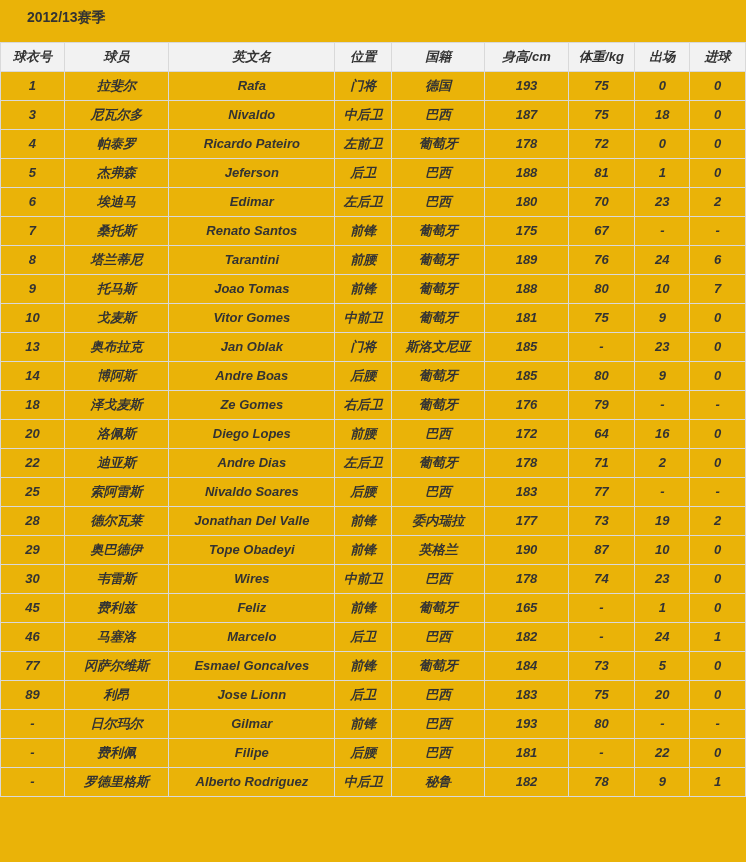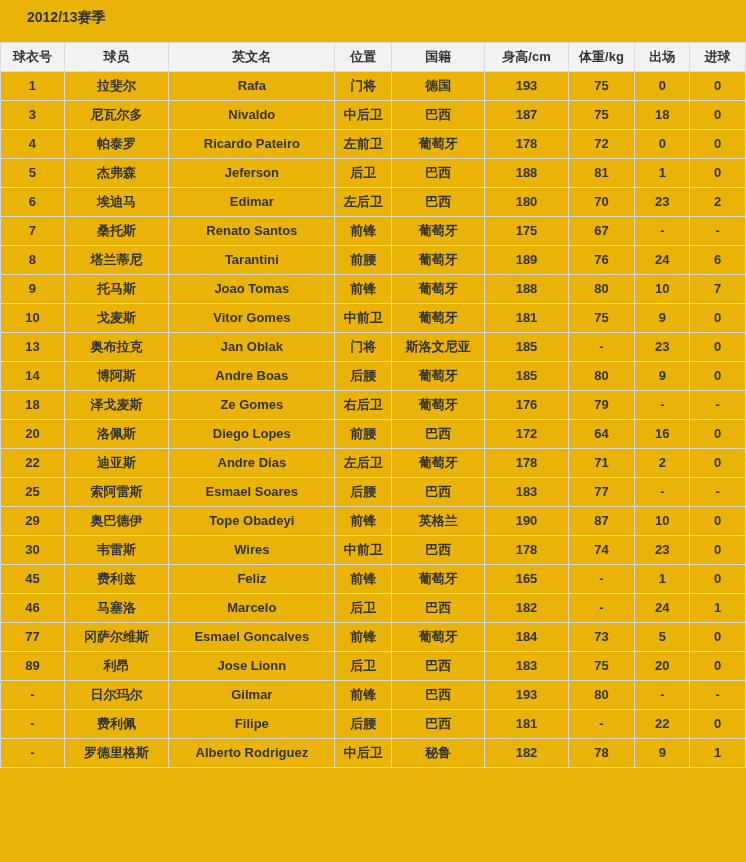--- a/index.html
+++ b/index.html
@@ -20,20 +20,21 @@
     font-size: 14px;
     font-weight: bold;
     color: #333333;
     line-height: 18px;
   }
   table.roster {
     margin-top: 16px;
     width: 746px;
     border-collapse: collapse;
     table-layout: fixed;
+    font-style: italic;
   }
   table.roster th,
   table.roster td {
     border: 1px solid #d9d9d9;
     text-align: center;
     vertical-align: middle;
     font-size: 13px;
     font-weight: bold;
     color: #333333;
     padding: 0 2px;
@@ -228,27 +229,38 @@
           <td class="c3">左后卫</td>
           <td class="c4">葡萄牙</td>
           <td class="c5">178</td>
           <td class="c6">71</td>
           <td class="c7">2</td>
           <td class="c8">0</td>
         </tr>
         <tr>
           <td class="c0">25</td>
           <td class="c1">索阿雷斯</td>
-          <td class="c2">Esmael Soares</td>
+          <td class="c2">Nivaldo Soares</td>
           <td class="c3">后腰</td>
           <td class="c4">巴西</td>
           <td class="c5">183</td>
           <td class="c6">77</td>
           <td class="c7">-</td>
           <td class="c8">-</td>
+        </tr>
+        <tr>
+          <td class="c0">28</td>
+          <td class="c1">德尔瓦莱</td>
+          <td class="c2">Jonathan Del Valle</td>
+          <td class="c3">前锋</td>
+          <td class="c4">委内瑞拉</td>
+          <td class="c5">177</td>
+          <td class="c6">73</td>
+          <td class="c7">19</td>
+          <td class="c8">2</td>
         </tr>
         <tr>
           <td class="c0">29</td>
           <td class="c1">奥巴德伊</td>
           <td class="c2">Tope Obadeyi</td>
           <td class="c3">前锋</td>
           <td class="c4">英格兰</td>
           <td class="c5">190</td>
           <td class="c6">87</td>
           <td class="c7">10</td>

